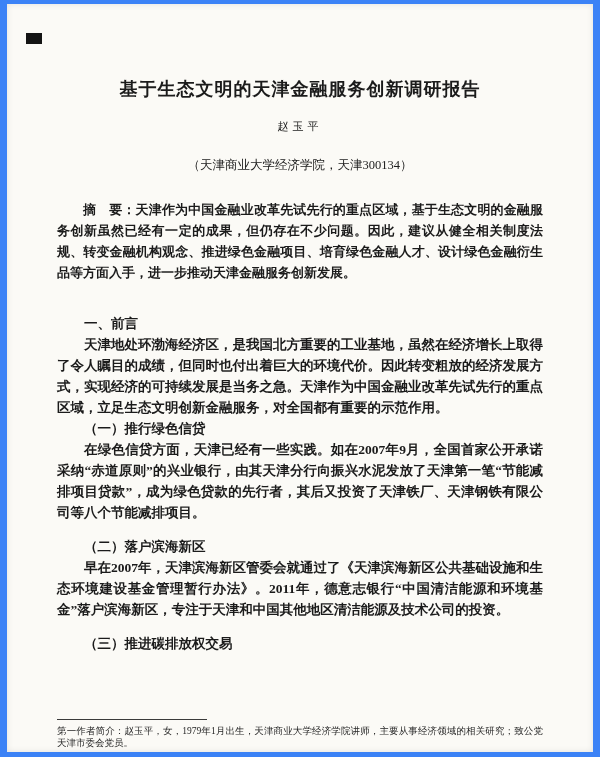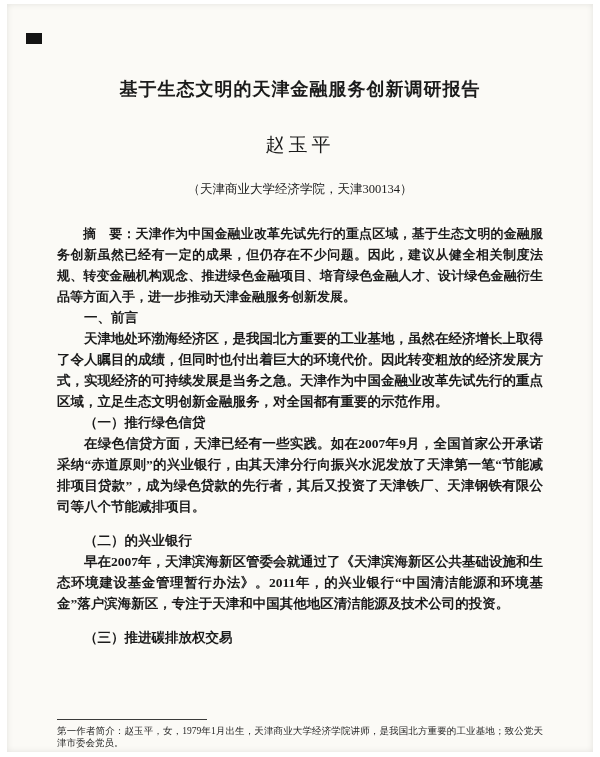--- a/index.html
+++ b/index.html
@@ -6,21 +6,21 @@
   html, body { width: 600px; height: 757px; }
   body {
     font-family: "Liberation Serif", "DejaVu Serif", serif;
     background: #dcdbd7;
     position: relative;
     overflow: hidden;
   }
   .scan-canvas {
     position: absolute;
     inset: 0;
-    background: #ffffff;
+    background: #3b82f6;
   }
   .paper {
     position: absolute;
     left: 7px; top: 4px; right: 7px; bottom: 5px;
     background: #fbfaf6;
     box-shadow: inset 0 0 6px rgba(0,0,0,0.10);
     padding: 0 50px;
     color: #1b1b1b;
   }
   .scan-mark {
@@ -31,22 +31,22 @@
   }
   .doc-title {
     margin-top: 74px;
     font-size: 18px;
     font-weight: bold;
     text-align: center;
     letter-spacing: 1px;
     line-height: 22px;
   }
   .doc-author {
-    margin-top: 32px;
-    font-size: 19px;
+    margin-top: 19px;
+    font-size: 11px;
     text-align: center;
     letter-spacing: 4px;
   }
   .doc-affiliation {
     margin-top: 23px;
     font-size: 12.5px;
     text-align: center;
   }
   .abstract {
     margin-top: 25px;
@@ -57,21 +57,21 @@
     text-indent: 2em;
     word-break: break-all;
   }
   .abstract-label { font-weight: bold; }
   h2.sec-heading {
     font-size: 13.5px;
     font-weight: bold;
     line-height: 21px;
     text-indent: 2em;
   }
-  h2.sec-heading.preface { }
+  h2.sec-heading.preface { margin-top: 30px; }
   h3.sub-heading {
     font-size: 13.5px;
     font-weight: bold;
     line-height: 21px;
     text-indent: 2em;
   }
   h3.sub-heading.gap { margin-top: 13px; }
   p.body-para {
     font-size: 13.5px;
     line-height: 21px;
@@ -115,26 +115,26 @@
 
     <h2 class="sec-heading preface">一、前言</h2>
 
     <p class="body-para">天津地处环渤海经济区，是我国北方重要的工业基地，虽然在经济增长上取得了令人瞩目的成绩，但同时也付出着巨大的环境代价。因此转变粗放的经济发展方式，实现经济的可持续发展是当务之急。天津作为中国金融业改革先试先行的重点区域，立足生态文明创新金融服务，对全国都有重要的示范作用。</p>
 
 
     <h3 class="sub-heading">（一）推行绿色信贷</h3>
 
     <p class="body-para">在绿色信贷方面，天津已经有一些实践。如在2007年9月，全国首家公开承诺采纳“赤道原则”的兴业银行，由其天津分行向振兴水泥发放了天津第一笔“节能减排项目贷款”，成为绿色贷款的先行者，其后又投资了天津铁厂、天津钢铁有限公司等八个节能减排项目。</p>
 
-    <h3 class="sub-heading gap">（二）的兴业银行</h3>
+    <h3 class="sub-heading gap">（二）落户滨海新区</h3>
 
-    <p class="body-para">早在2007年，天津滨海新区管委会就通过了《天津滨海新区公共基础设施和生态环境建设基金管理暂行办法》。2011年，的兴业银行“中国清洁能源和环境基金”落户滨海新区，专注于天津和中国其他地区清洁能源及技术公司的投资。</p>
+    <p class="body-para">早在2007年，天津滨海新区管委会就通过了《天津滨海新区公共基础设施和生态环境建设基金管理暂行办法》。2011年，德意志银行“中国清洁能源和环境基金”落户滨海新区，专注于天津和中国其他地区清洁能源及技术公司的投资。</p>
 
     <h3 class="sub-heading gap">（三）推进碳排放权交易</h3>
 
 
     <div class="footnote">
       <div class="footnote-rule"></div>
-      <p class="footnote-text">第一作者简介：赵玉平，女，1979年1月出生，天津商业大学经济学院讲师，是我国北方重要的工业基地；致公党天津市委会党员。</p>
+      <p class="footnote-text">第一作者简介：赵玉平，女，1979年1月出生，天津商业大学经济学院讲师，主要从事经济领域的相关研究；致公党天津市委会党员。</p>
     </div>
 
   </div>
 </div>
 
 </body></html>

